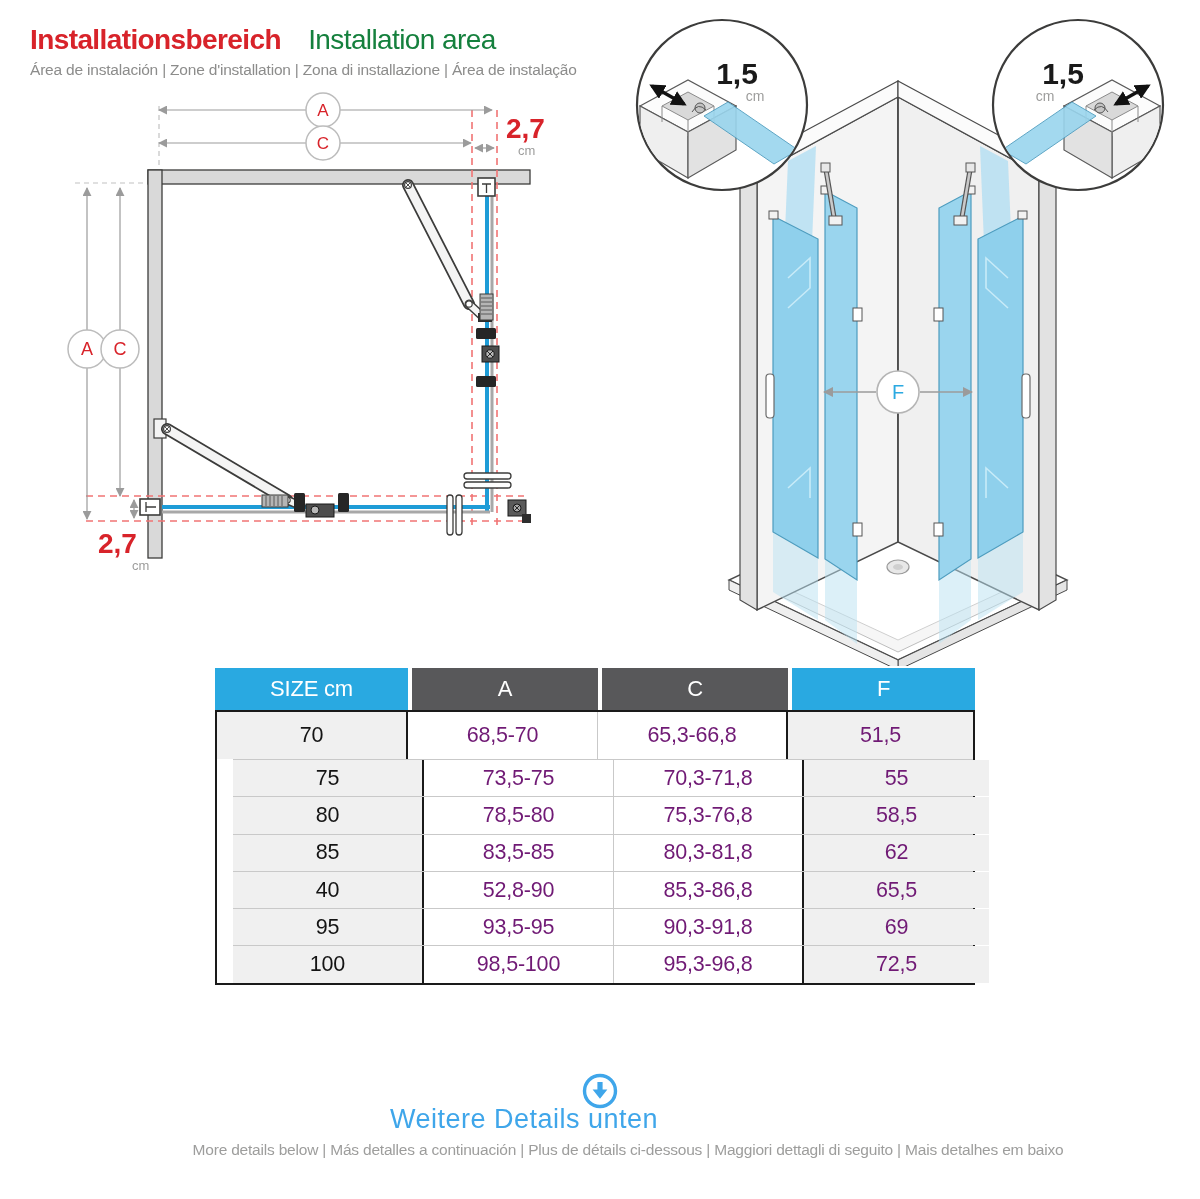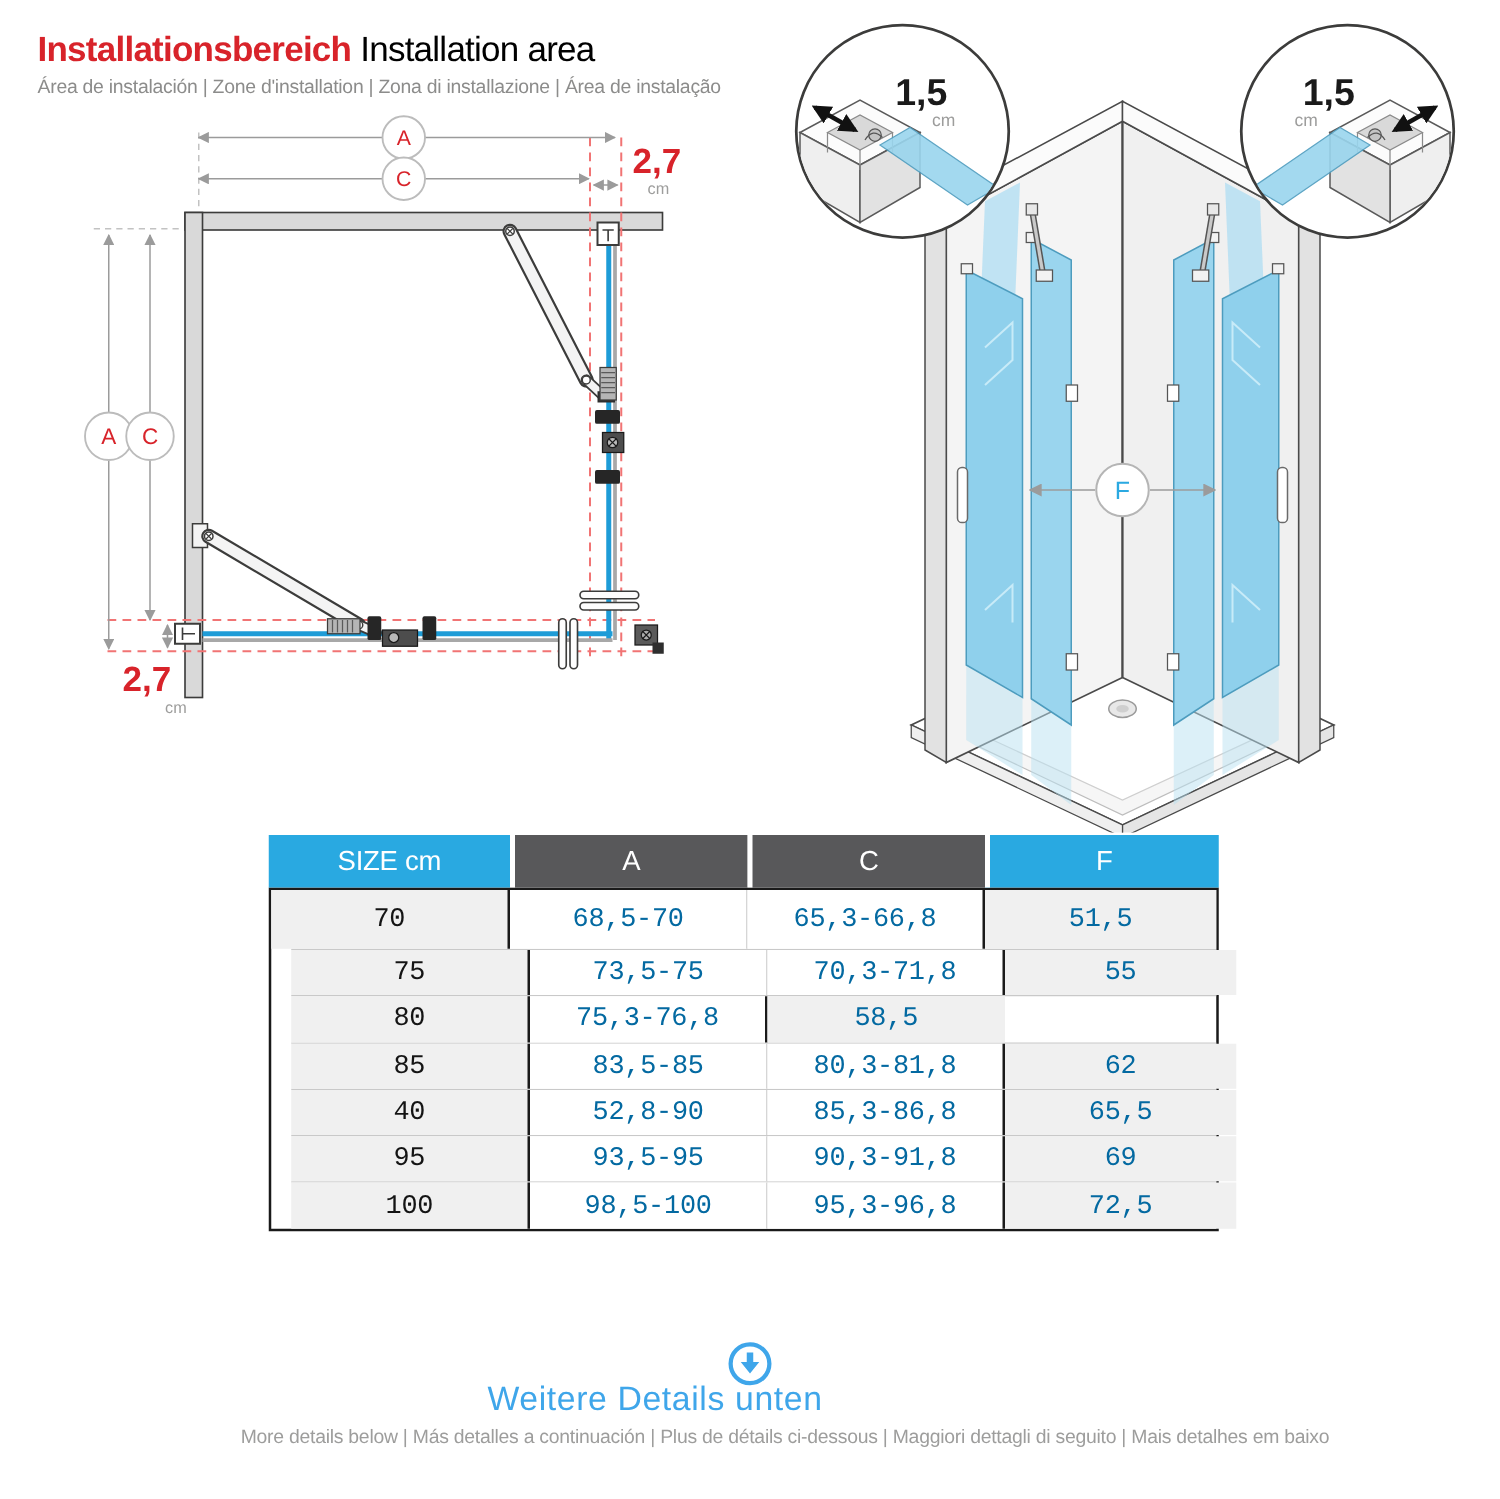--- a/index.html
+++ b/index.html
@@ -5,39 +5,39 @@
   html,body{margin:0;padding:0;}
   body{
     width:1200px;height:1199px;position:relative;background:#ffffff;
     font-family:"Liberation Sans",sans-serif;overflow:hidden;
     -webkit-font-smoothing:antialiased;
   }
   
   .header{position:absolute;left:30px;top:24px;}
   .title{font-size:28px;letter-spacing:-0.6px;white-space:nowrap;}
   .title .t-red{color:#d8232a;font-weight:bold;}
-  .title .t-gray{color:#000000;font-weight:normal;}
+  .title .t-gray{color:#15803d;font-weight:normal;margin-left:20px;}
   .subtitle{margin-top:5px;font-size:15.5px;color:#8c8c8b;letter-spacing:-0.2px;}
   
   .plan-svg{position:absolute;left:40px;top:88px;}
   .iso-svg{position:absolute;left:620px;top:18px;}
   
   .size-table{position:absolute;left:215px;top:668px;width:760px;}
   .thead{display:grid;grid-template-columns:193px 190px 190px 187px;height:42px;}
   .thead .cell{display:flex;align-items:center;justify-content:center;color:#fff;
     font-size:22px;letter-spacing:-0.2px;box-sizing:border-box;}
   .thead .cell + .cell{border-left:4px solid #ffffff;}
   .h-blue{background:#29a9e1;}
   .h-dark{background:#58585a;}
-  .tbody{border:2px solid #1a1a1a;background:#fff;font-family:Liberation Mono, monospace;}
+  .tbody{border:2px solid #1a1a1a;background:#fff;}
   .row{display:grid;grid-template-columns:191px 190px 190px 185px;height:36.3px;}
   .row.first{height:47px;}
   .row + .row{border-top:1px solid #c9c9c9;margin-left:16px;}
   .row .cell{display:flex;align-items:center;justify-content:center;
-    font-size:21.5px;color:#0369a1;letter-spacing:-0.2px;box-sizing:border-box;}
+    font-size:21.5px;color:#701a75;letter-spacing:-0.2px;box-sizing:border-box;}
   .row .c0{background:#f0f0f0;color:#141414;border-right:2px solid #1a1a1a;}
   .row .c1{background:#ffffff;border-right:1px solid #c9c9c9;}
   .row .c2{background:#ffffff;border-right:2px solid #1a1a1a;}
   .row .c3{background:#f0f0f0;}
   
   .footer-icon{position:absolute;left:581px;top:1072px;width:38px;height:38px;cursor:pointer;}
   .footer-headline{position:absolute;left:0;top:1104px;width:1048px;text-align:center;
     font-size:27px;color:#3fa6ea;letter-spacing:0.5px;cursor:pointer;}
   .footer-langs{position:absolute;left:0;top:1141px;width:1200px;text-align:center;
     font-size:15.5px;color:#9d9d9c;letter-spacing:-0.2px;padding-left:28px;}
@@ -309,20 +309,21 @@
         <div class="cell c3">51,5</div>
       </div>
       <div class="row">
         <div class="cell c0">75</div>
         <div class="cell c1">73,5-75</div>
         <div class="cell c2">70,3-71,8</div>
         <div class="cell c3">55</div>
       </div>
       <div class="row">
         <div class="cell c0">80</div>
+        <div class="cell c1">78,5-80</div>
         <div class="cell c2">75,3-76,8</div>
         <div class="cell c3">58,5</div>
       </div>
       <div class="row">
         <div class="cell c0">85</div>
         <div class="cell c1">83,5-85</div>
         <div class="cell c2">80,3-81,8</div>
         <div class="cell c3">62</div>
       </div>
       <div class="row">

